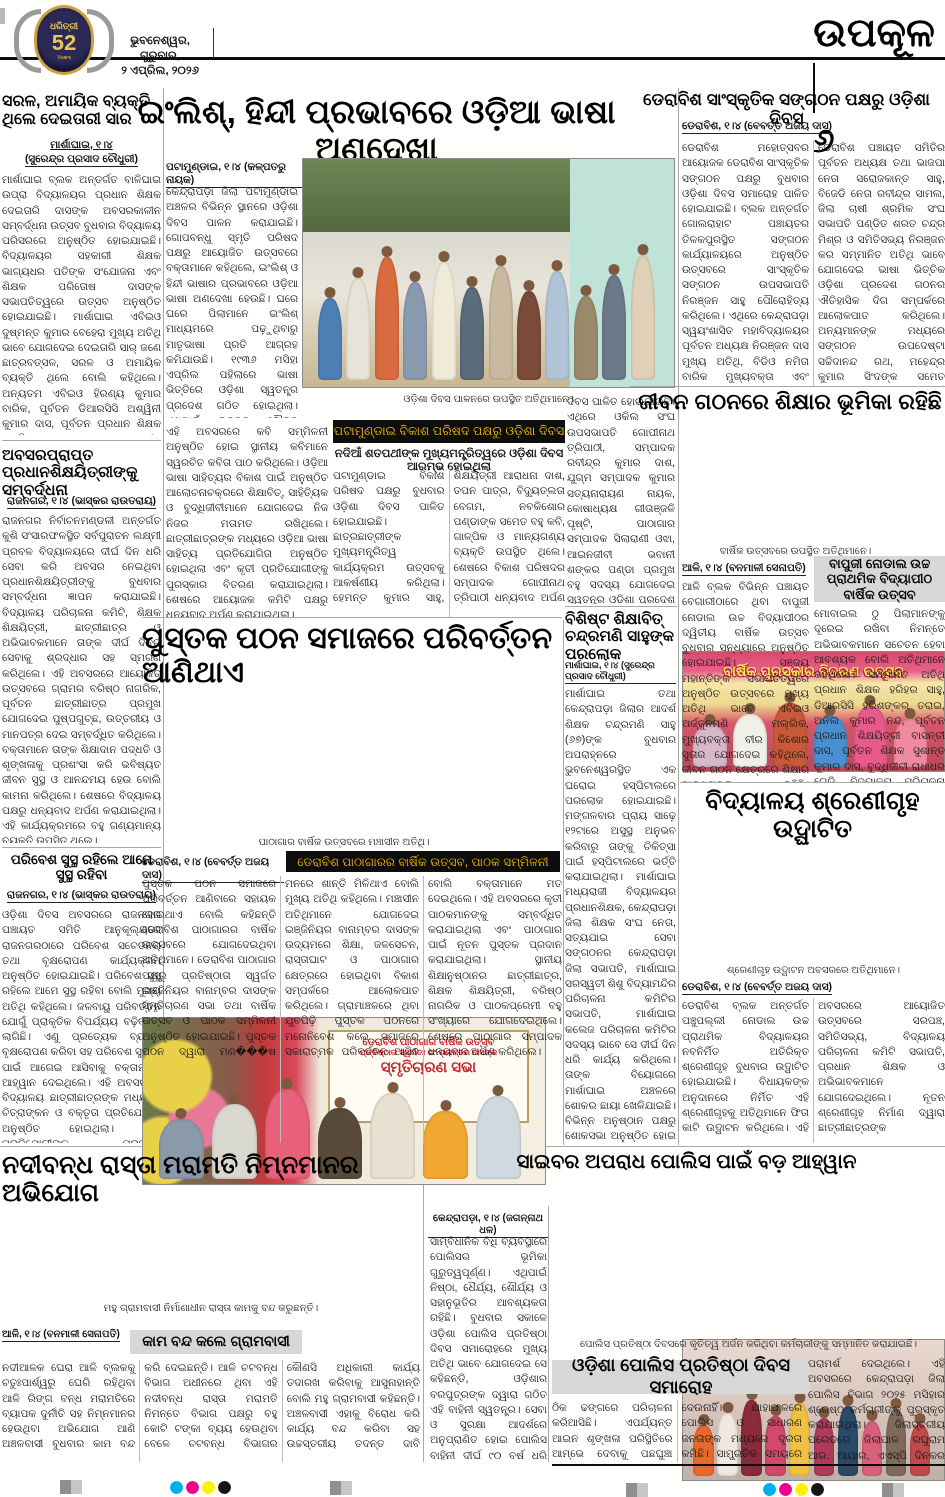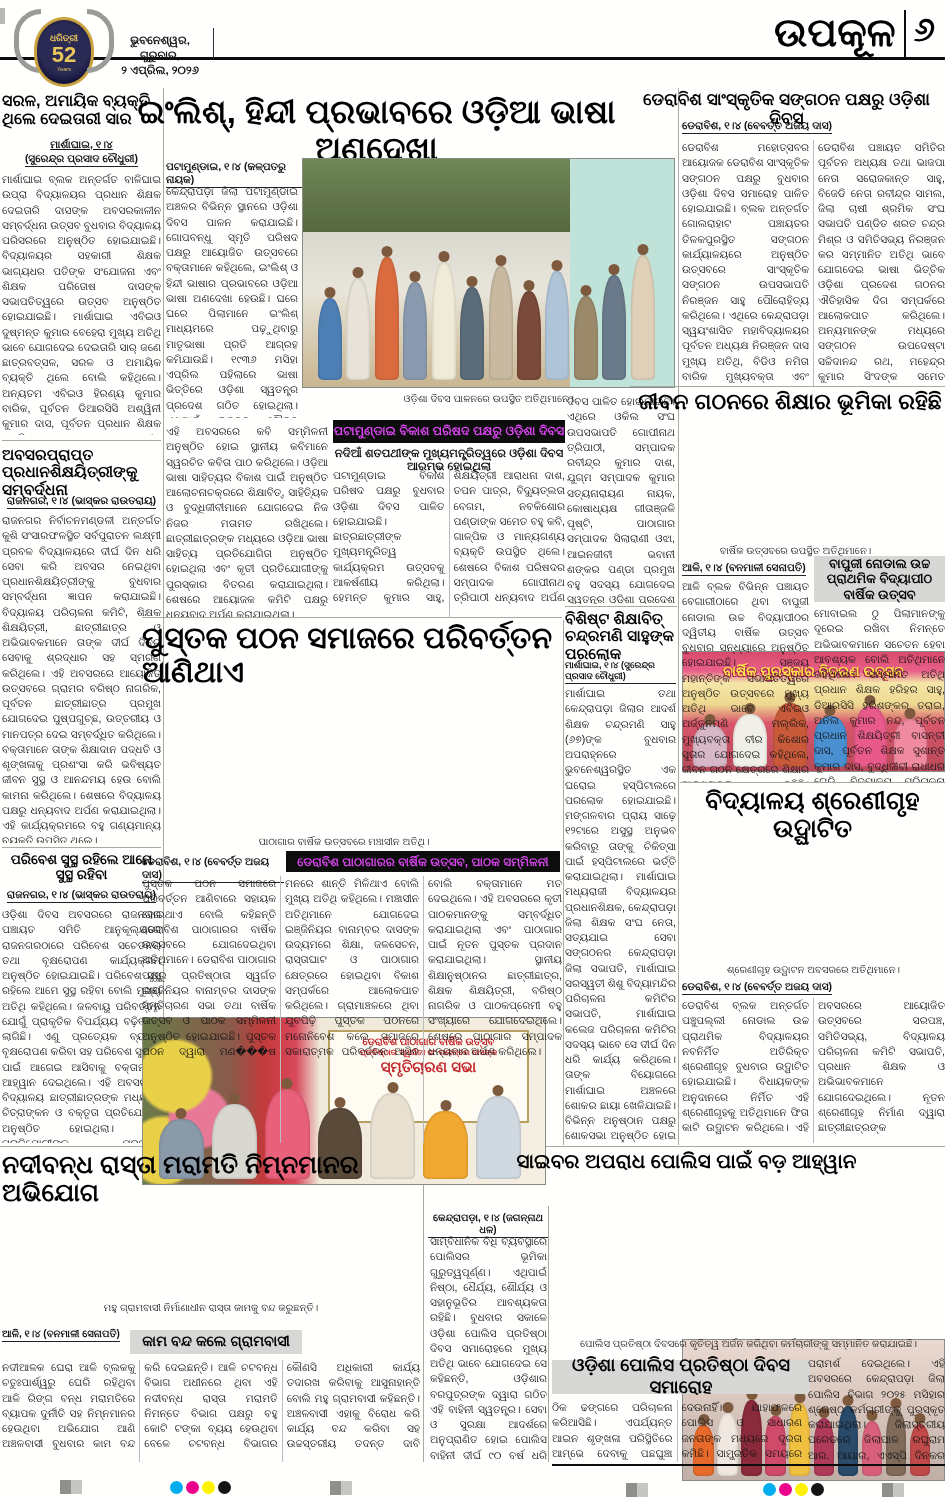--- a/index.html
+++ b/index.html
@@ -8,53 +8,53 @@
         font-family:"Liberation Sans","DejaVu Sans",sans-serif;color:#111;overflow:hidden;}
   .abs{position:absolute;}
   .hl{font-weight:bold;color:#000;line-height:1.12;}
   .center{text-align:center;}
   .dateline{font-weight:bold;font-size:10.5px;text-decoration:underline;}
   .dateline .u{border-bottom:1px solid #222;padding-bottom:1px;display:inline-block;}
   .body-txt{font-size:10.6px;line-height:1.44;text-align:justify;overflow:hidden;color:#151515;}
   .cols2{column-count:2;column-gap:9px;column-rule:1px solid #bbb;}
   .cols3{column-count:3;column-gap:9px;column-rule:1px solid #bbb;}
   .caption{font-size:10px;color:#1c1c1c;text-align:center;}
-  .blackbar{background:#0d0d0d;color:#d946ef;font-weight:bold;display:flex;align-items:center;justify-content:center;}
+  .blackbar{background:#0d0d0d;color:#eab308;font-weight:normal;display:flex;align-items:center;justify-content:center;}
   .graybox{background:#d7d7d5;color:#000;font-weight:bold;display:flex;align-items:center;justify-content:center;text-align:center;line-height:1.2;}
   .vr{background:#a8a8a4;width:1px;}
   .hr{background:#a8a8a4;height:1px;}
   .photo{position:relative;overflow:hidden;border:1px solid #8a8a86;}
   .person{position:absolute;bottom:3%;border-radius:45% 45% 5px 5px;box-shadow:0 0 3px rgba(0,0,0,.25) inset;}
   .person .head{position:absolute;top:-11px;left:50%;transform:translateX(-50%);width:11px;height:11px;border-radius:50%;background:#7d5a3e;}
   
   .mast-rule{background:#0c0c0c;}
   .logo-badge{background:radial-gradient(circle at 50% 45%,#2a2a55 0 55%,#15153a 75%);border:3px solid #c9a23e;border-radius:50% / 46%;
               display:flex;flex-direction:column;align-items:center;justify-content:center;color:#e8c65a;}
   .logo-wrap::before,.logo-wrap::after{content:"";position:absolute;top:6px;bottom:6px;width:22px;border:5px solid #9a9a98;}
   .logo-wrap::before{left:-2px;border-right:none;border-radius:30px 0 0 30px;}
   .logo-wrap::after{right:-2px;border-left:none;border-radius:0 30px 30px 0;}
-  .sec-title{display:flex;align-items:flex-start;gap:8px;}
+  .sec-title{display:flex;align-items:flex-start;gap:8px;flex-direction:column;}
   .sec-div{width:2px;background:#0c0c0c;height:50px;}
   .banner-text{position:absolute;left:5%;right:5%;text-align:center;color:#ffe84a;font-weight:bold;
                text-shadow:1px 1px 0 #a82050, -1px 1px 0 #a82050;}
   .lib-banner{position:absolute;background:#fdfbf2;border:2px solid #b8a060;color:#c2242a;text-align:center;font-weight:bold;}
   .reg-sq{width:22px;height:14px;background:linear-gradient(90deg,#8f8f8d 50%,#c6c6c4 50%);}
   .cmyk{display:flex;gap:3px;}
   .cmyk i{width:13px;height:13px;border-radius:50%;display:block;}
 </style>
 </head>
 <body>
 
 <div class="page">
 
   <div class="abs mast-rule" style="left:0;top:57px;width:945px;height:3px;"></div>
   <div class="abs" style="left:0;top:8px;width:5px;height:16px;background:#b8b8b6;"></div>
 
   <div class="abs logo-wrap" style="left:16px;top:3px;width:96px;height:76px;">
-    <div class="logo-badge" style="position:absolute;left:18px;top:14px;width:60px;height:70px;">
+    <div class="logo-badge" style="position:absolute;left:18px;top:2px;width:60px;height:70px;">
       <span style="font-size:9px;font-weight:bold;">ଧରିତ୍ରୀ</span>
       <span style="font-size:22px;font-weight:bold;line-height:1;">52</span>
       <span style="font-size:5.5px;">Years</span>
     </div>
   </div>
 
   <div class="abs center" style="left:112px;top:33px;width:96px;font-size:11.5px;font-weight:bold;line-height:1.3;">
     <div>ଭୁବନେଶ୍ୱର, ଗୁରୁବାର,</div>
     <div>୨ ଏପ୍ରିଲ, ୨୦୨୬</div>
   </div>

